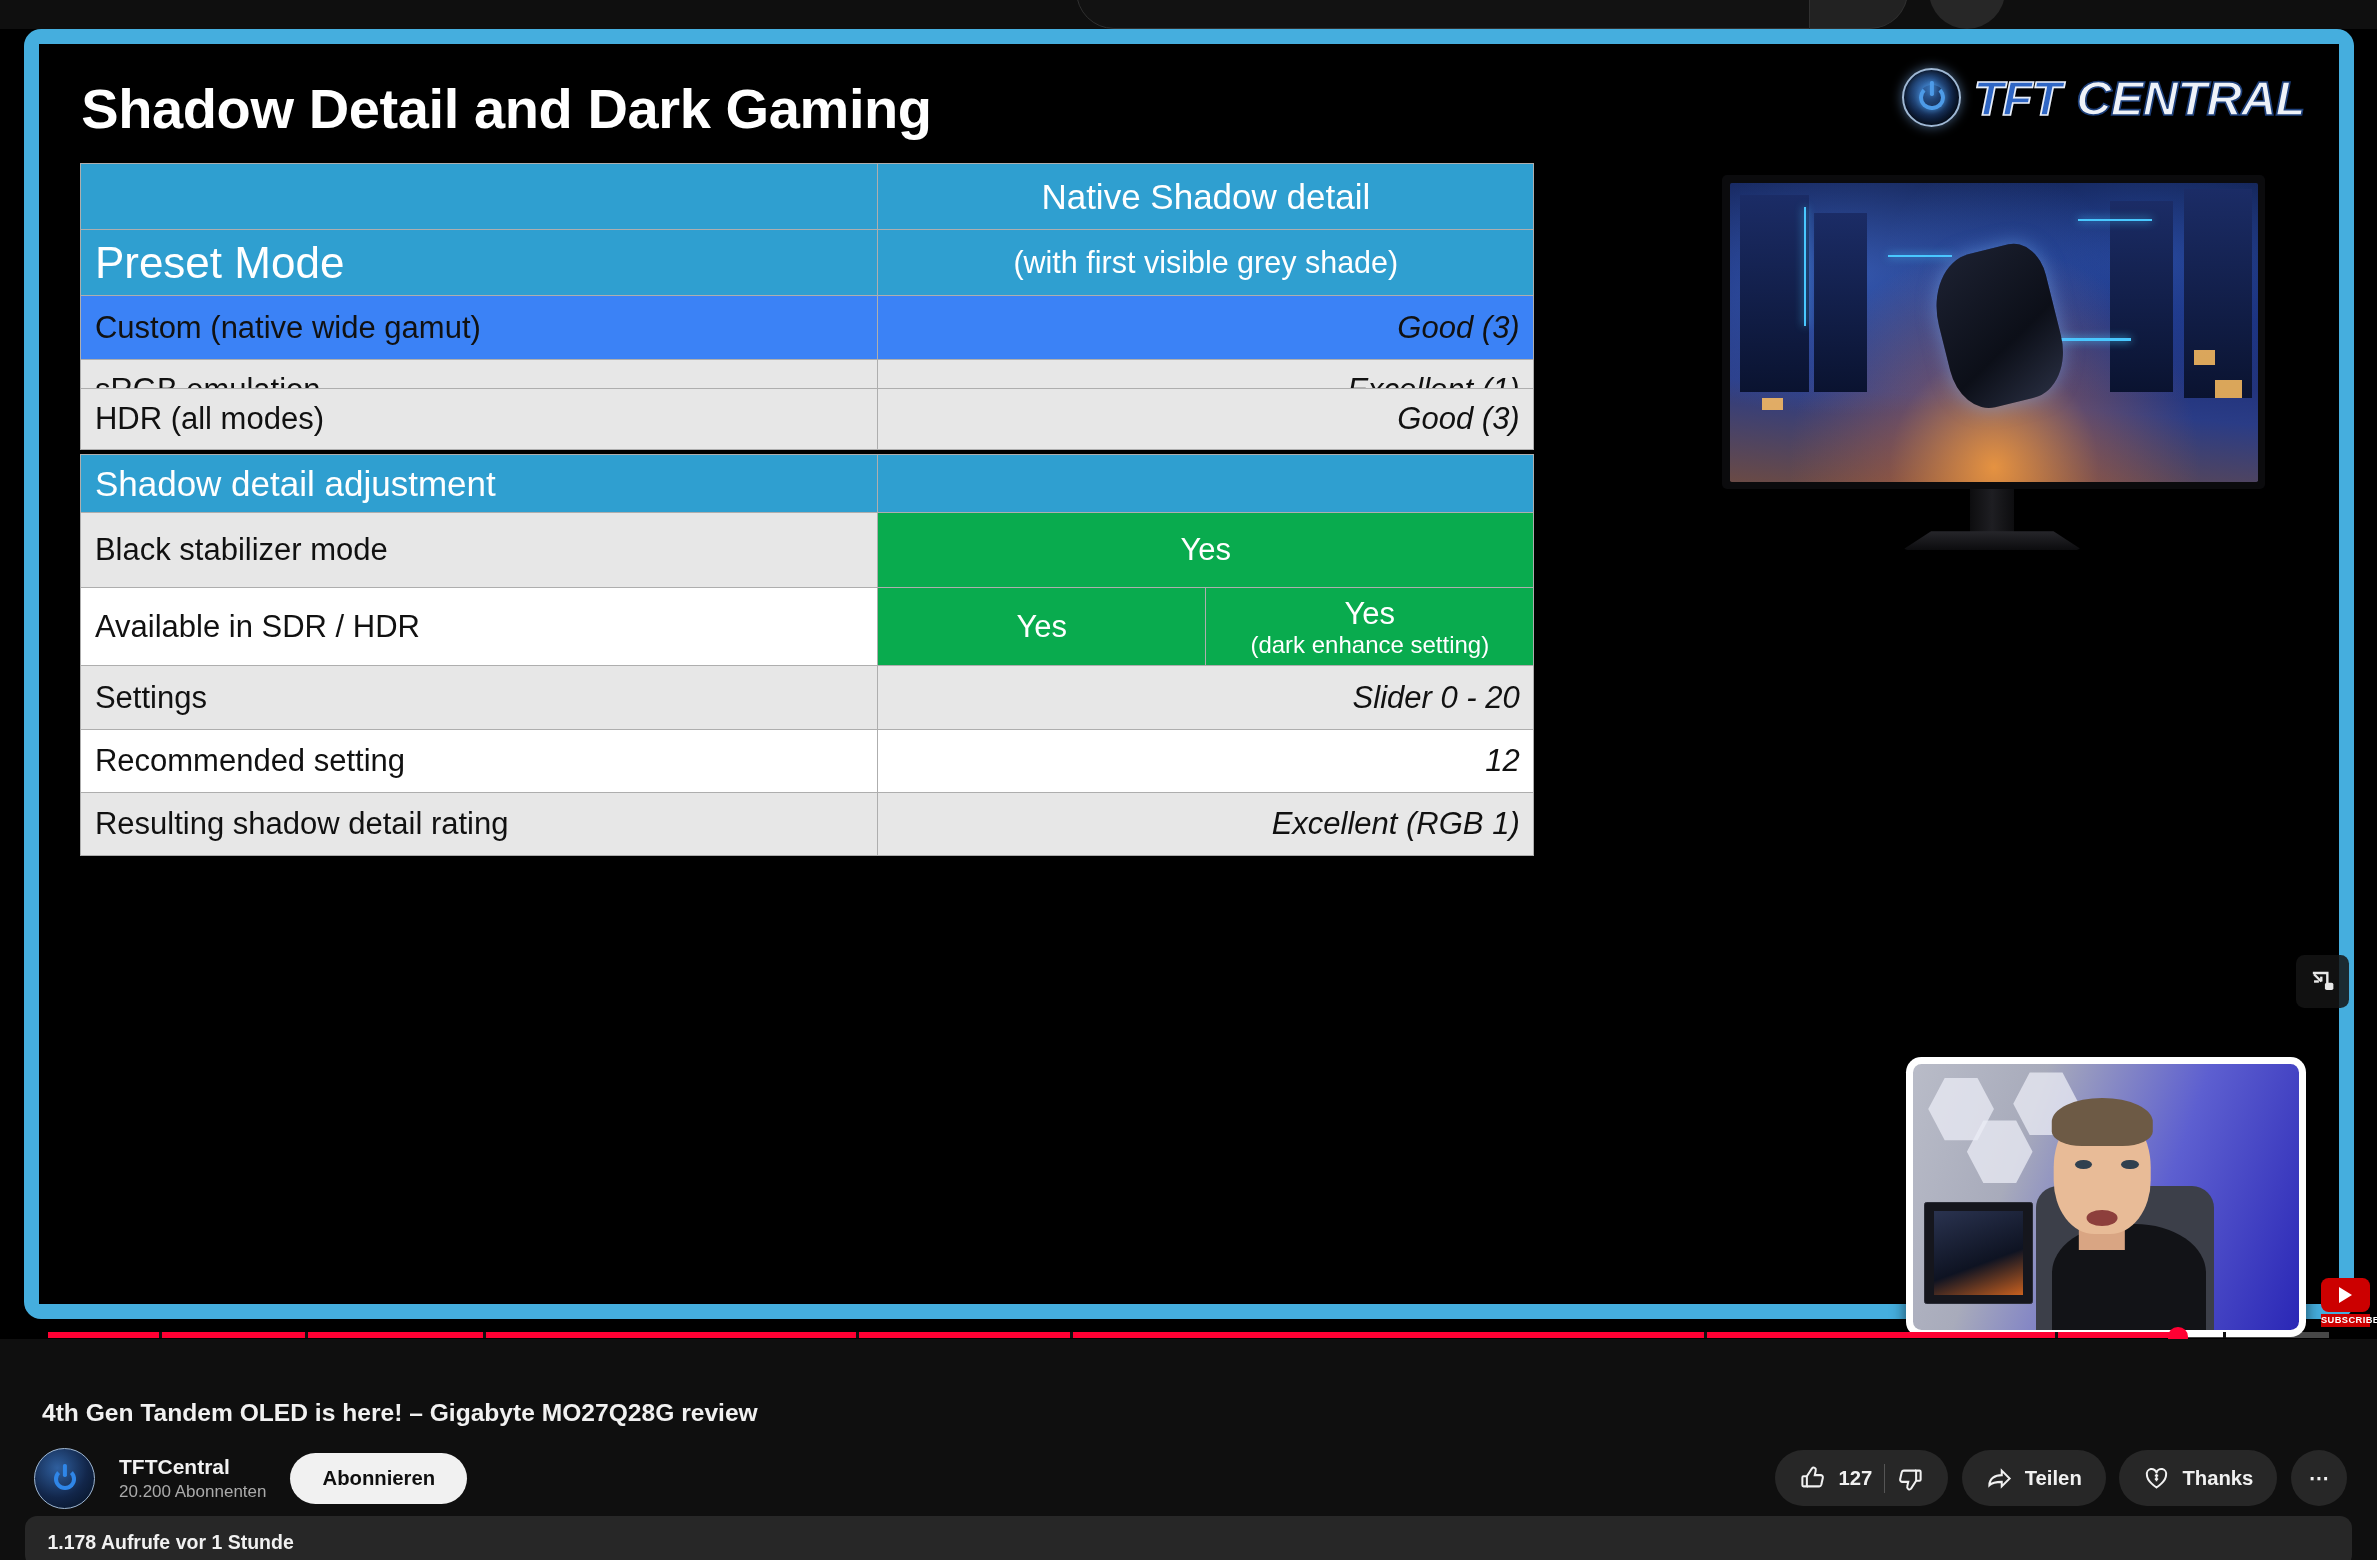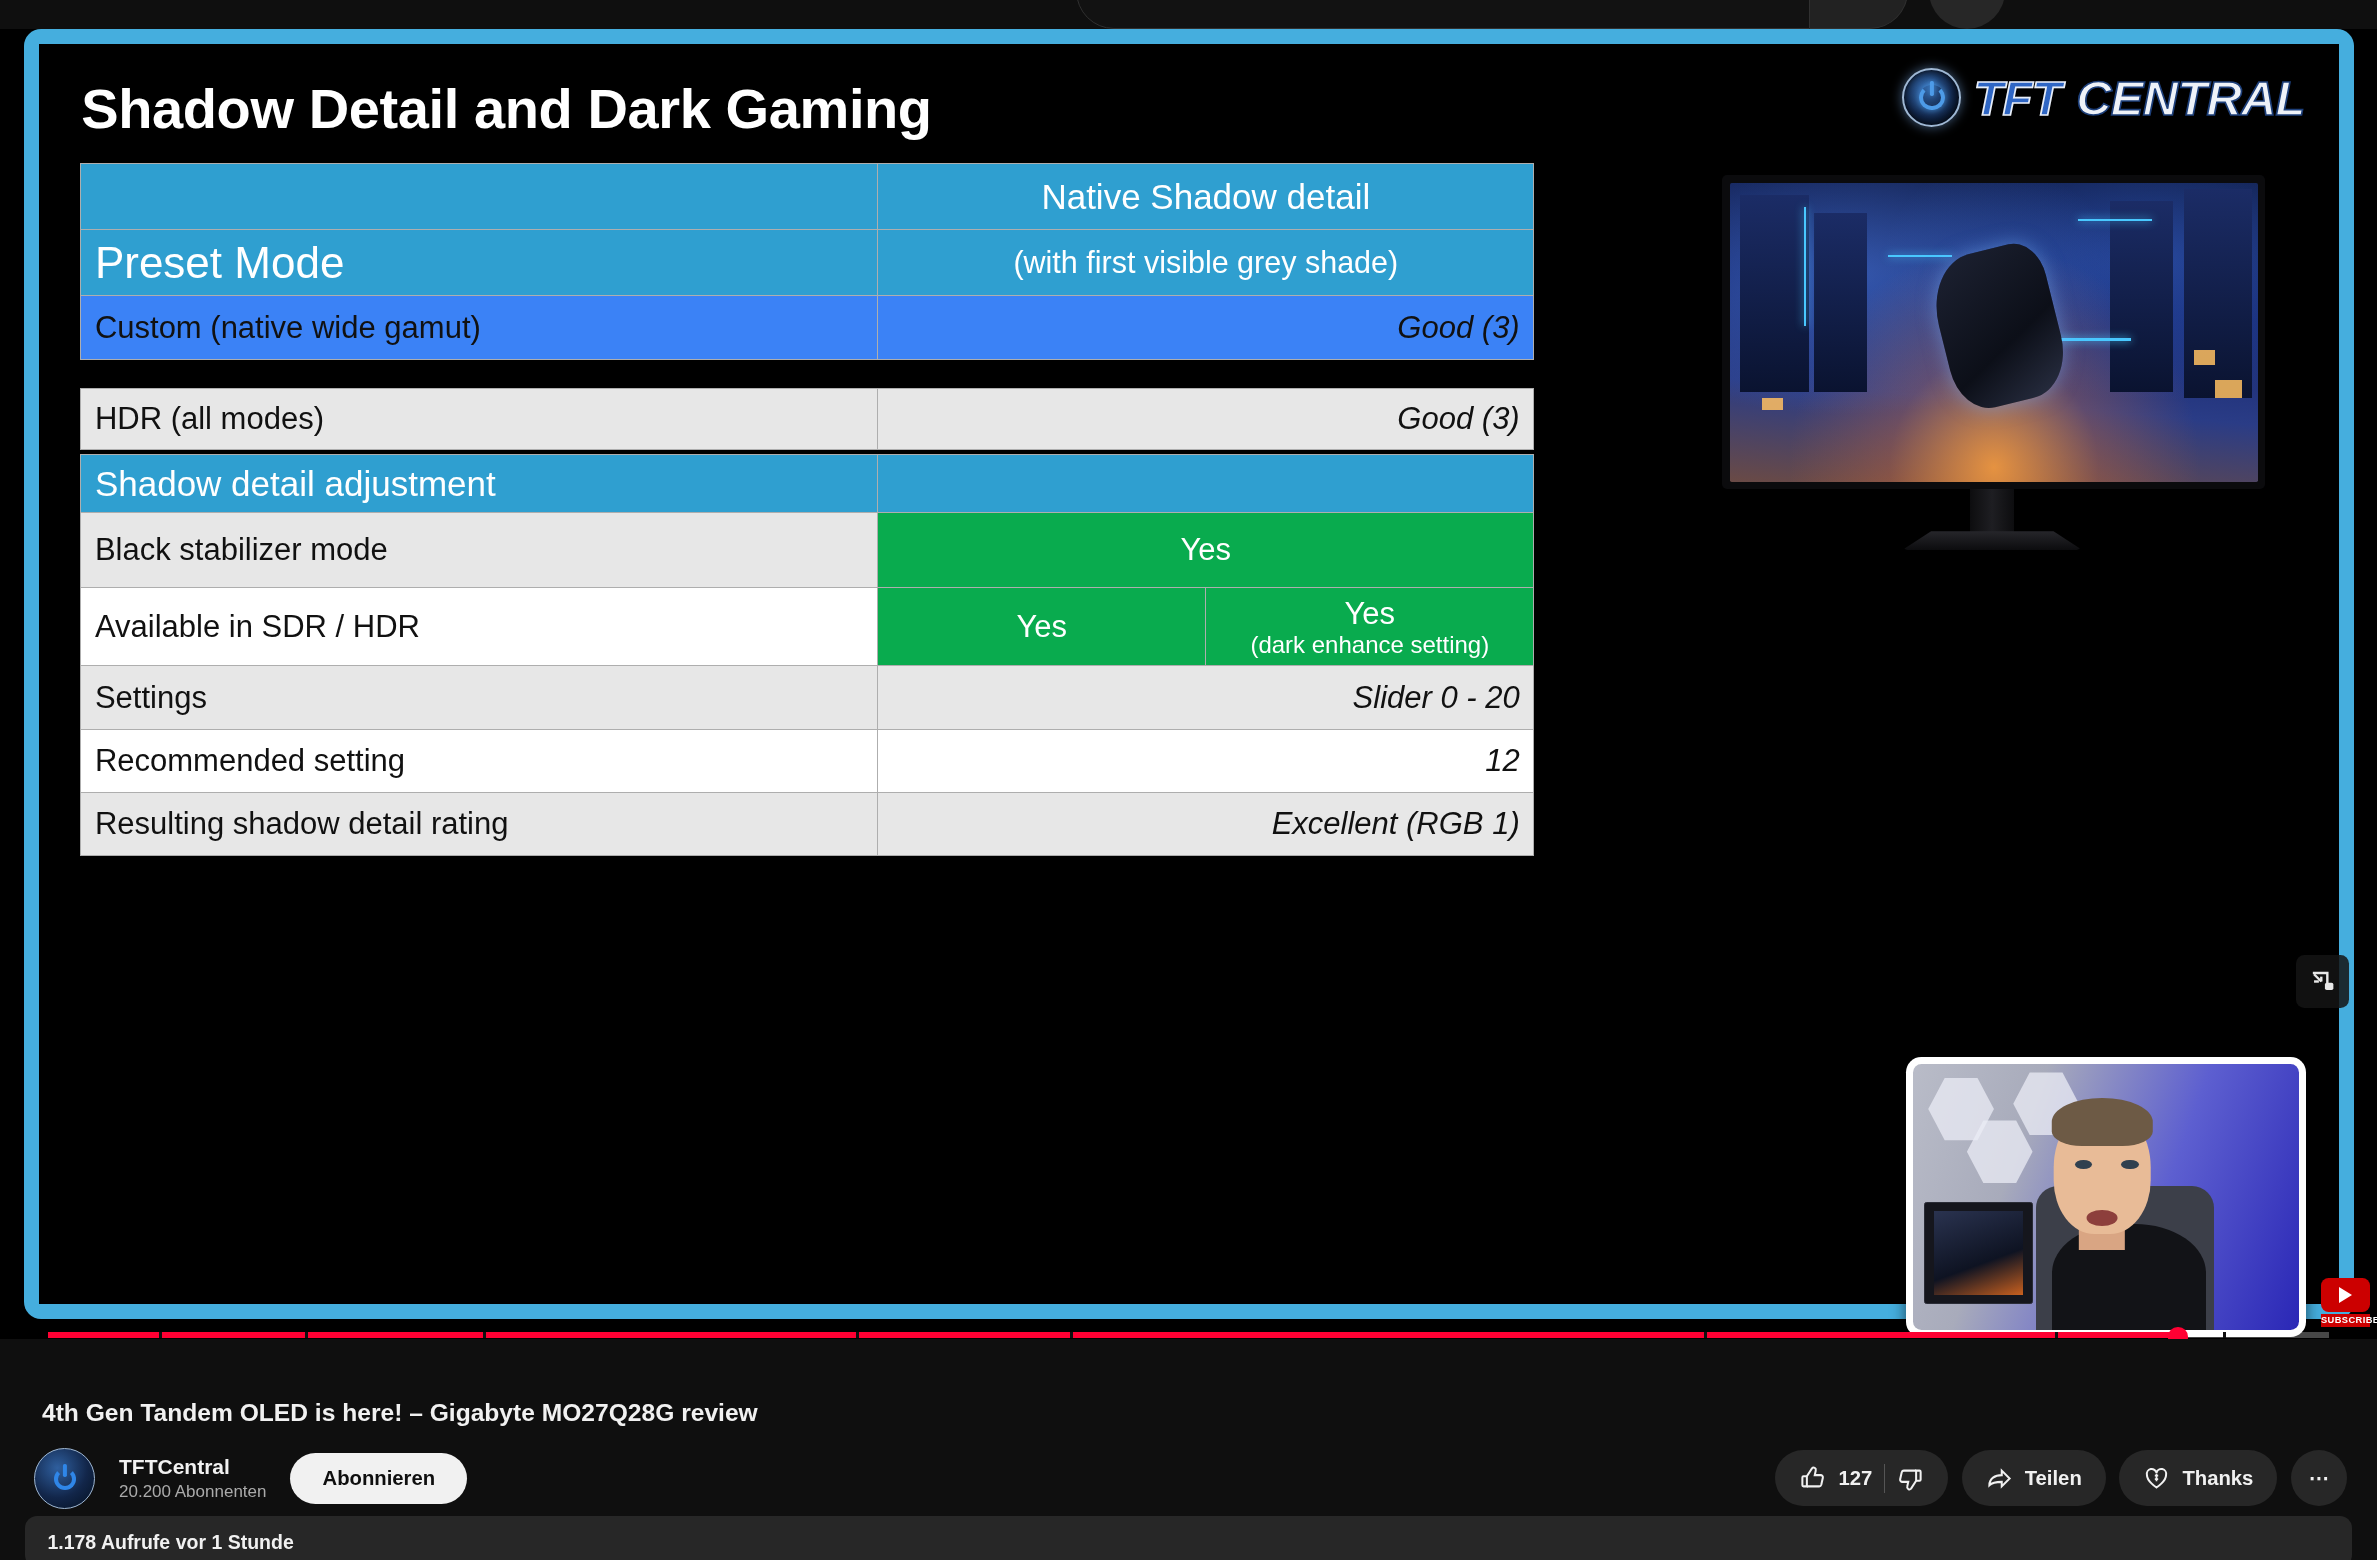--- a/index.html
+++ b/index.html
@@ -312,20 +312,24 @@
           <td class="col-left hdr-blue" style="height:66px"></td>
           <td class="hdr-blue center" style="font-size:35px">Native Shadow detail</td>
         </tr>
         <tr>
           <td class="col-left hdr-blue" style="height:66px;font-size:44px">Preset Mode</td>
           <td class="hdr-blue center" style="font-size:30.5px">(with first visible grey shade)</td>
         </tr>
         <tr class="row-lgrey">
           <td class="col-left" style="height:64px">Custom (native wide gamut)</td>
           <td class="cell-center">Good (3)</td>
+        </tr>
+        <tr class="row-grey">
+          <td class="col-left" style="height:61px">sRGB emulation</td>
+          <td class="cell-center">Excellent (1)</td>
         </tr>
       </tbody>
         </table>
 
       <table class="tbl" id="tbl-hdr">
         <tbody>
             <tr class="row-grey">
           <td class="col-left" style="height:61px">HDR (all modes)</td>
           <td class="cell-center">Good (3)</td>
         </tr>

